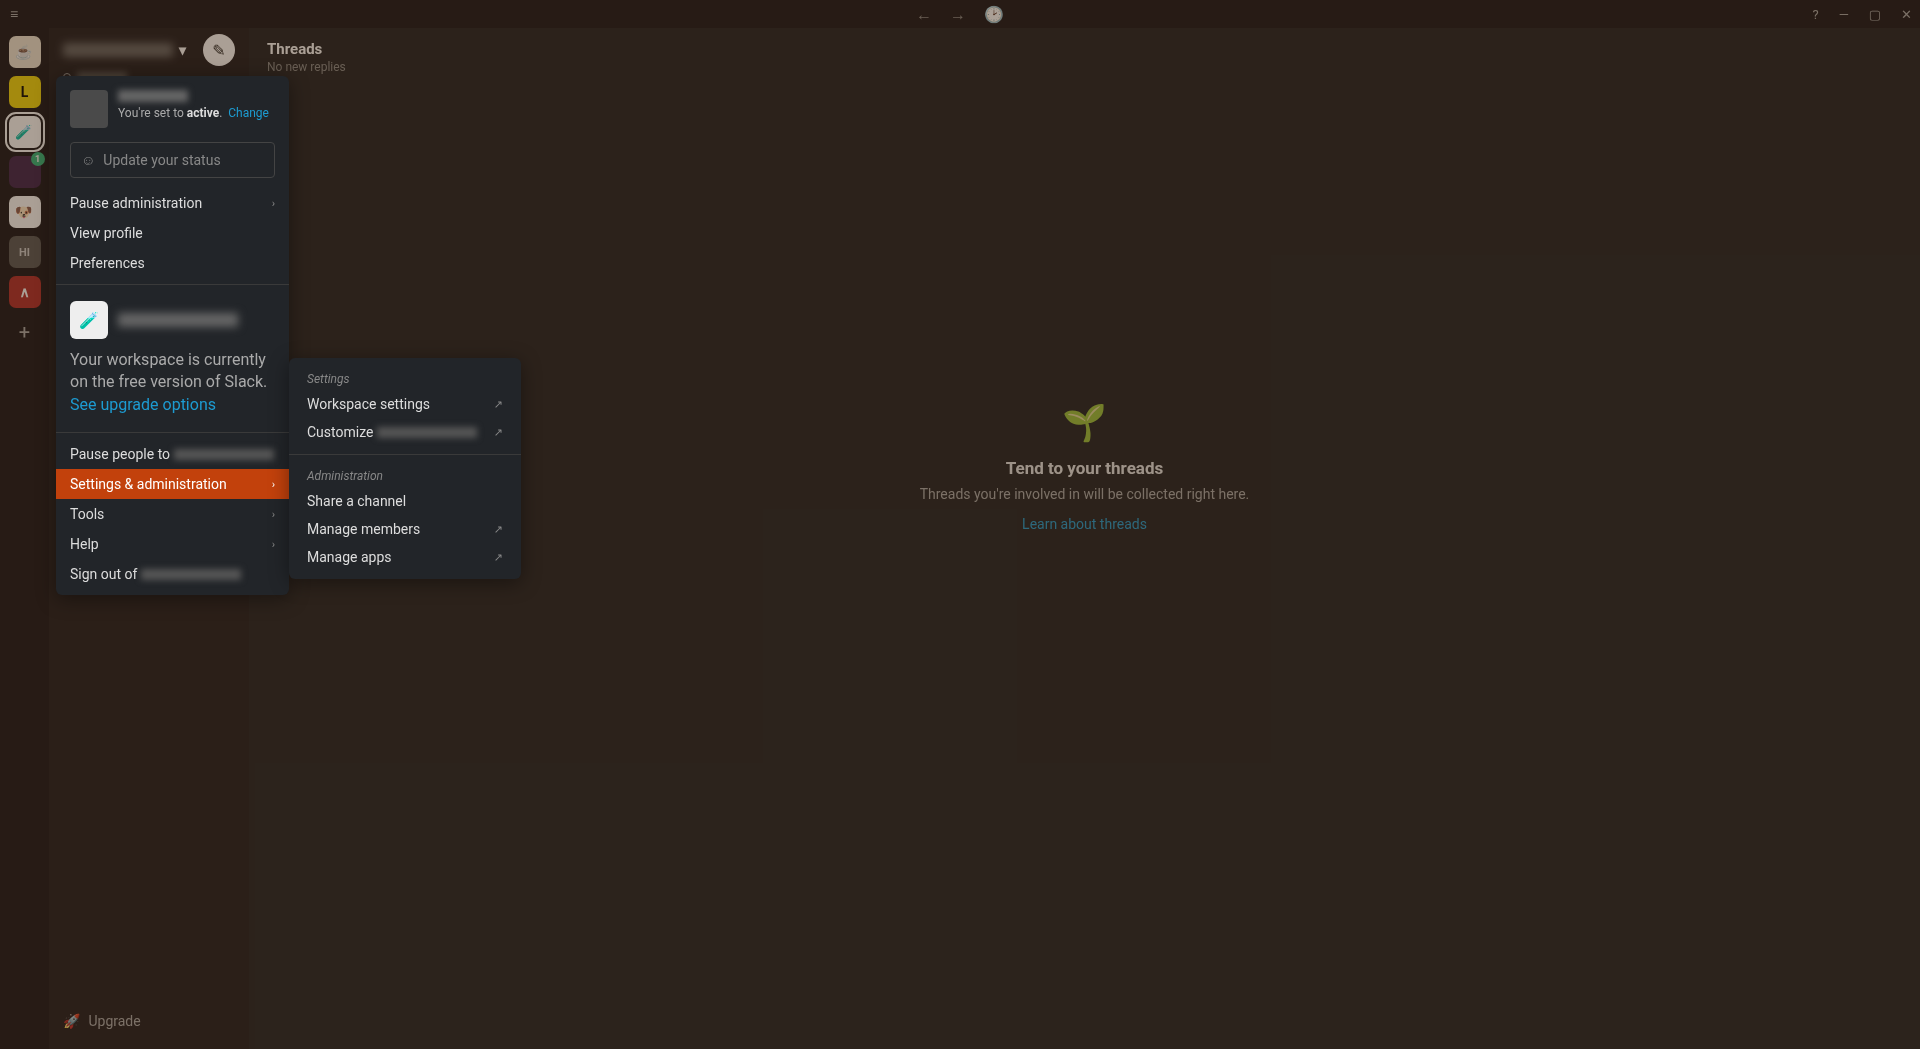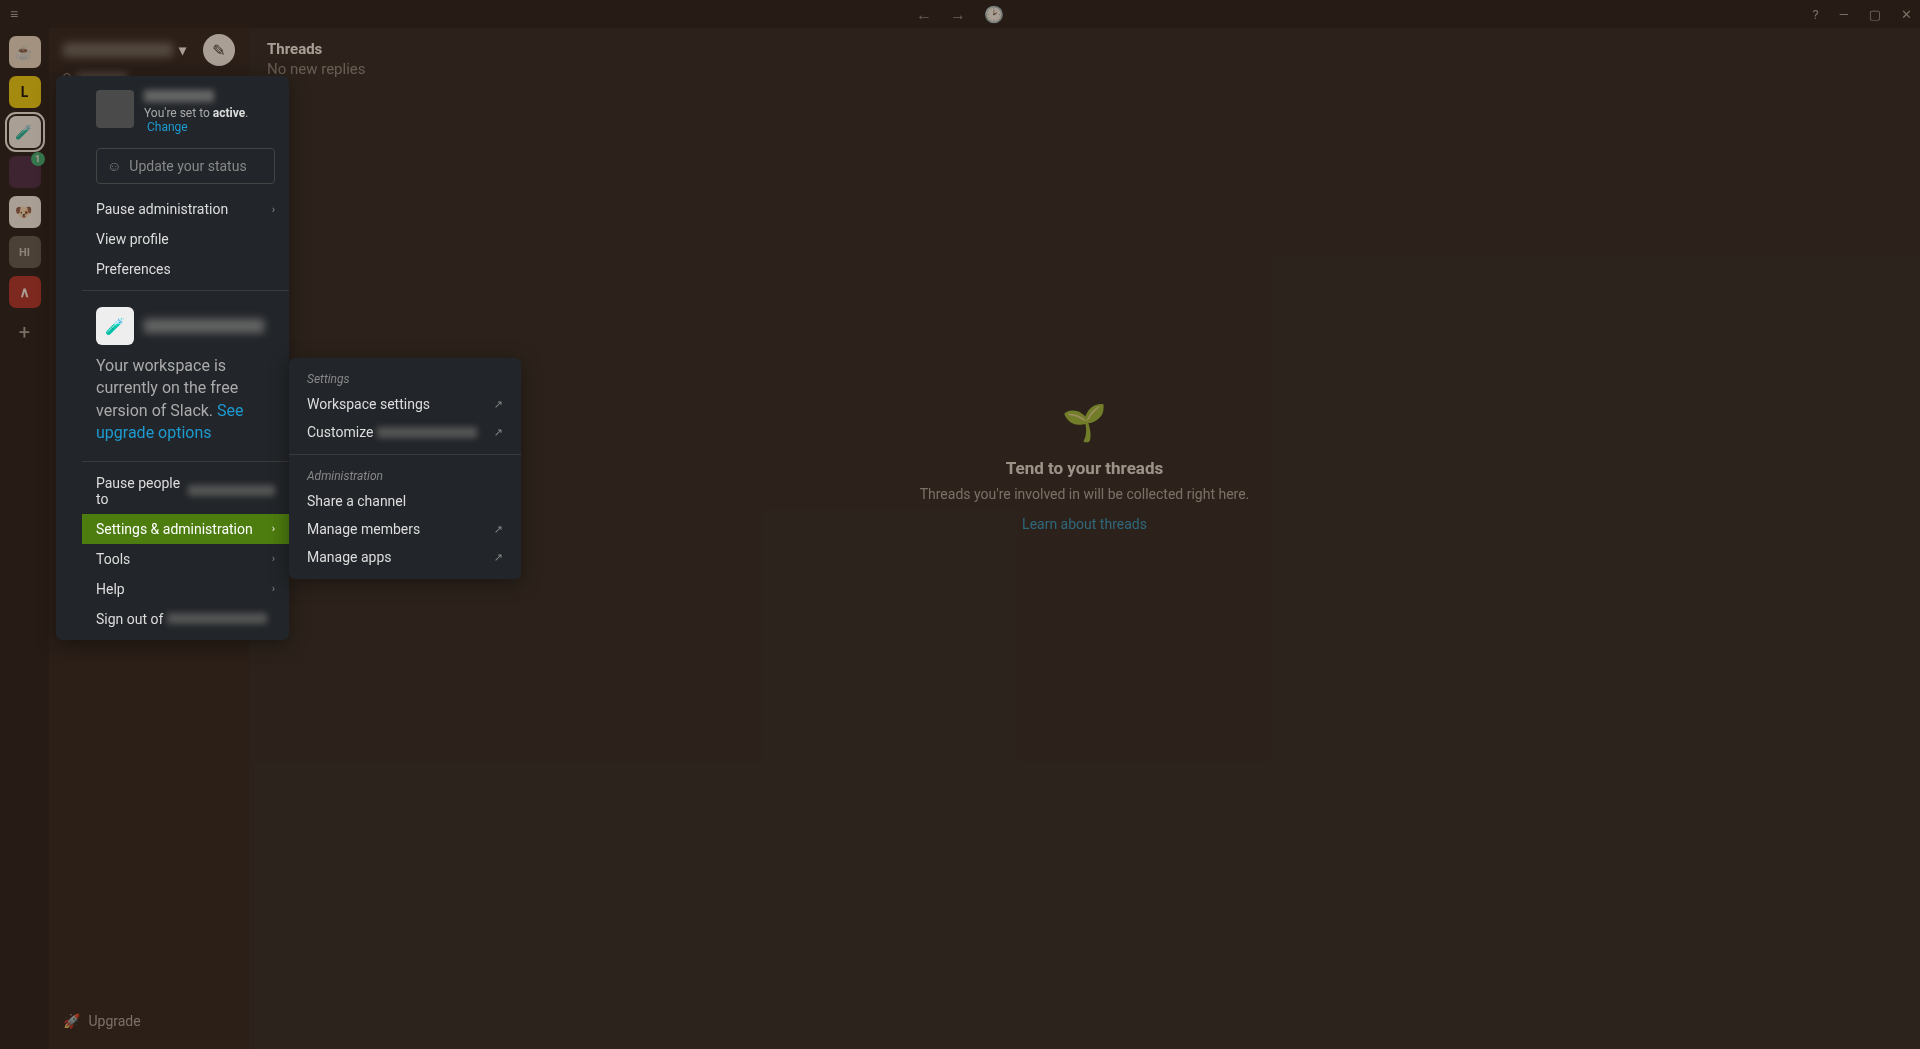--- a/index.html
+++ b/index.html
@@ -38,39 +38,39 @@
 .sb-section-h { display:flex; align-items:center; justify-content:space-between; padding:4px 14px; font-size:14px; color:#aaa; cursor:pointer; }
 .sb-section-h .caret { font-size:10px; }
 .sb-item { padding:3px 14px 3px 28px; font-size:14px; color:#aaa; cursor:pointer; display:flex; align-items:center; gap:6px; }
 .sb-item .dot { width:8px; height:8px; border-radius:50%; border:1px solid #888; }
 .sb-item .blur { filter:blur(3px); background:#555; width:60px; height:11px; }
 .sb-upgrade { position:absolute; bottom:20px; left:14px; display:flex; align-items:center; gap:8px; font-size:14px; color:#aaa; cursor:pointer; }
 
 .main { flex:1; background:#1a1d21; position:relative; z-index:1; }
 .main-header { padding:12px 18px; }
 .main-header h2 { color:#fff; font-size:15px; }
-.main-header p { color:#888; font-size:15px; margin-top:2px; }
+.main-header p { color:#888; font-size:12px; margin-top:2px; }
 .empty { position:absolute; top:43%; left:50%; transform:translate(-50%,-50%); text-align:center; }
 .empty .emoji { font-size:36px; }
 .empty h3 { color:#e8e8e8; font-size:17px; margin:14px 0 8px; font-weight:bold; }
 .empty p { color:#aaa; font-size:14px; }
 .empty a { color:#1d9bd1; font-size:14px; display:inline-block; margin-top:14px; cursor:pointer; }
 
 
-.menu { position:absolute; top:76px; left:56px; width:233px; background:#222529; border-radius:6px; box-shadow:0 4px 20px rgba(0,0,0,0.4); z-index:10; padding-bottom:6px;padding-left:26px; }
+.menu { position:absolute; top:76px; left:56px; width:233px; background:#222529; border-radius:6px; box-shadow:0 4px 20px rgba(0,0,0,0.4); z-index:10; padding-bottom:6px; }
 .menu-user { padding:14px; display:flex; gap:10px; }
 .menu-avatar { width:38px; height:38px; background:#4a4a4a; border-radius:4px; }
 .menu-user-info { flex:1; }
 .menu-user-info .blur { filter:blur(3px); background:#666; width:70px; height:12px; margin-bottom:4px; }
 .menu-user-info .status { font-size:12px; color:#aaa; }
 .menu-user-info .status b { color:#ddd; font-weight:bold; }
 .menu-user-info .status .change { color:#1d9bd1; cursor:pointer; }
 .menu-status-inp { margin:0 14px 10px; height:36px; border:1px solid #444; border-radius:4px; display:flex; align-items:center; padding:0 10px; gap:8px; color:#888; font-size:14px; cursor:pointer; }
 .menu-item { padding:7px 14px; font-size:14px; color:#ddd; cursor:pointer; display:flex; align-items:center; justify-content:space-between; }
-.menu-item.hl { background:#4d7c0f; color:#fff; }
+.menu-item.hl { background:#c2410c; color:#fff; }
 .menu-item .chev { font-size:11px; color:#888; }
 .menu-item.hl .chev { color:#fff; }
 .menu-divider { height:1px; background:#3a3a3a; margin:6px 0; }
 .menu-ws { padding:10px 14px; display:flex; gap:10px; align-items:center; }
 .menu-ws-icon { width:38px; height:38px; background:#eee; border-radius:6px; display:flex; align-items:center; justify-content:center; }
 .menu-ws .blur { filter:blur(4px); background:#666; width:120px; height:14px; }
 .menu-note { padding:0 14px 10px; font-size:16px; color:#aaa; line-height:1.4; }
 .menu-note a { color:#1d9bd1; cursor:pointer; }
 .menu-item .blur { filter:blur(3px); background:#555; width:100px; height:11px; display:inline-block; }
 .menu-item .row { display:flex; align-items:center; gap:4px; }

